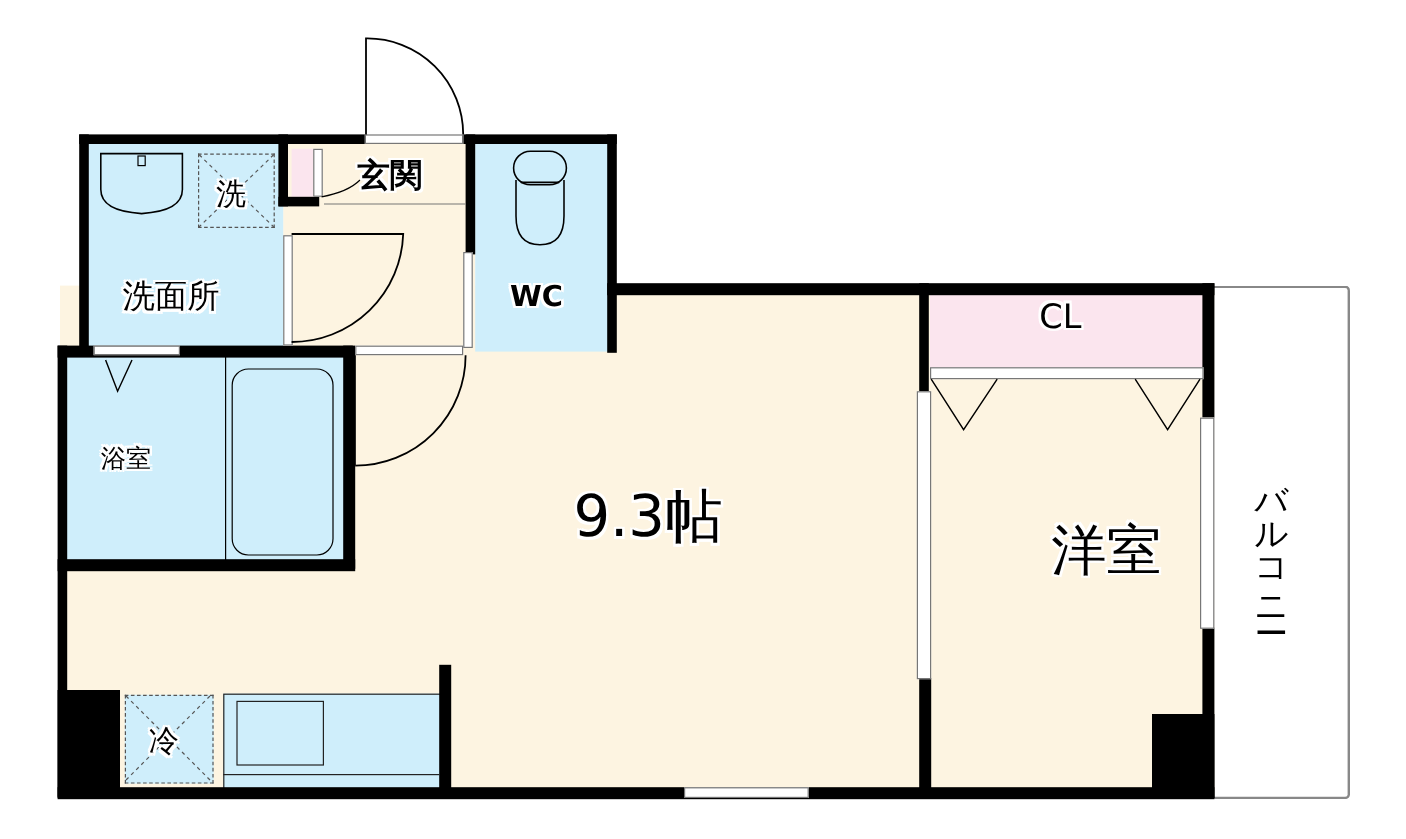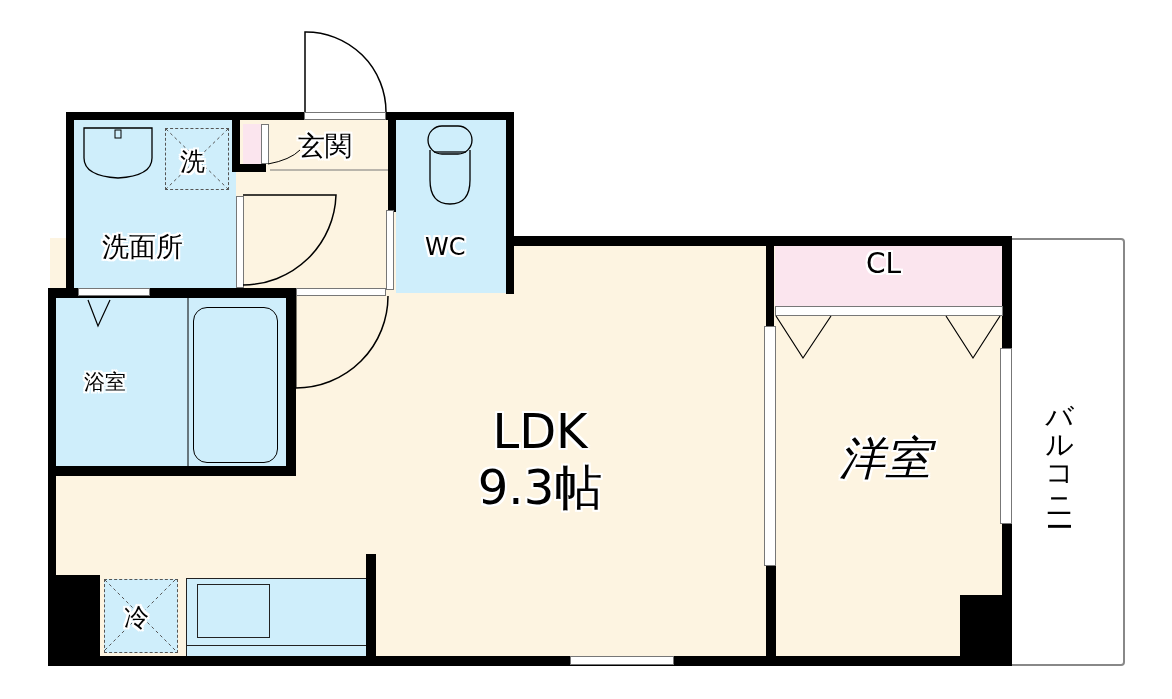--- a/index.html
+++ b/index.html
@@ -100,27 +100,26 @@
 <svg width="60" height="90" style="left:424px;top:122px;">
   <rect x="4" y="4" width="44" height="28" rx="14" fill="none" stroke="#000" stroke-width="1.3"></rect>
   <line x1="10" y1="30" x2="42" y2="30" stroke="#000" stroke-width="1.3"></line>
   <path d="M6 28 L6 58 Q6 82 26 82 Q46 82 46 58 L46 28" fill="none" stroke="#000" stroke-width="1.3"></path>
 </svg>
 
 <div class="abs" style="left:193px;top:307px;width:85px;height:156px;border:1.3px solid #000;border-radius:14px;"></div>
 
 <div class="label" style="left:180px;top:145px;font-size:25px;">洗</div>
 <div class="label" style="left:102px;top:229px;font-size:27px;font-family:Liberation Mono, monospace;">洗面所</div>
-<div class="label" style="left:298px;top:128px;font-size:27px;">玄関</div>
-<div class="label" style="left:425px;top:233px;font-size:24px;">WC</div>
+<div class="label" style="left:298px;top:128px;font-size:27px;font-weight:bold;">玄関</div>
+<div class="label" style="left:425px;top:233px;font-size:24px;font-weight:bold;">WC</div>
 <div class="label" style="left:84px;top:368px;font-size:21px;">浴室</div>
 <div class="label" style="left:124px;top:601px;font-size:25px;">冷</div>
 <div class="label" style="left:866px;top:247px;font-size:28px;">CL</div>
 
 <div class="label" style="left:455px;top:403px;width:170px;font-size:48px;line-height:56px;">
-  <div>LDK</div>
   <div>9.3帖</div>
 </div>
-<div class="label" style="left:815px;top:430px;width:140px;font-size:46px;line-height:56px;font-style:italic;">
+<div class="label" style="left:852px;top:430px;width:140px;font-size:46px;line-height:56px;">
   <div>洋室</div>
 </div>
 
 <div class="abs" style="left:1040px;top:385px;font-size:28px;writing-mode:vertical-rl;color:#000;">バルコニー</div>
 
 </body></html>

